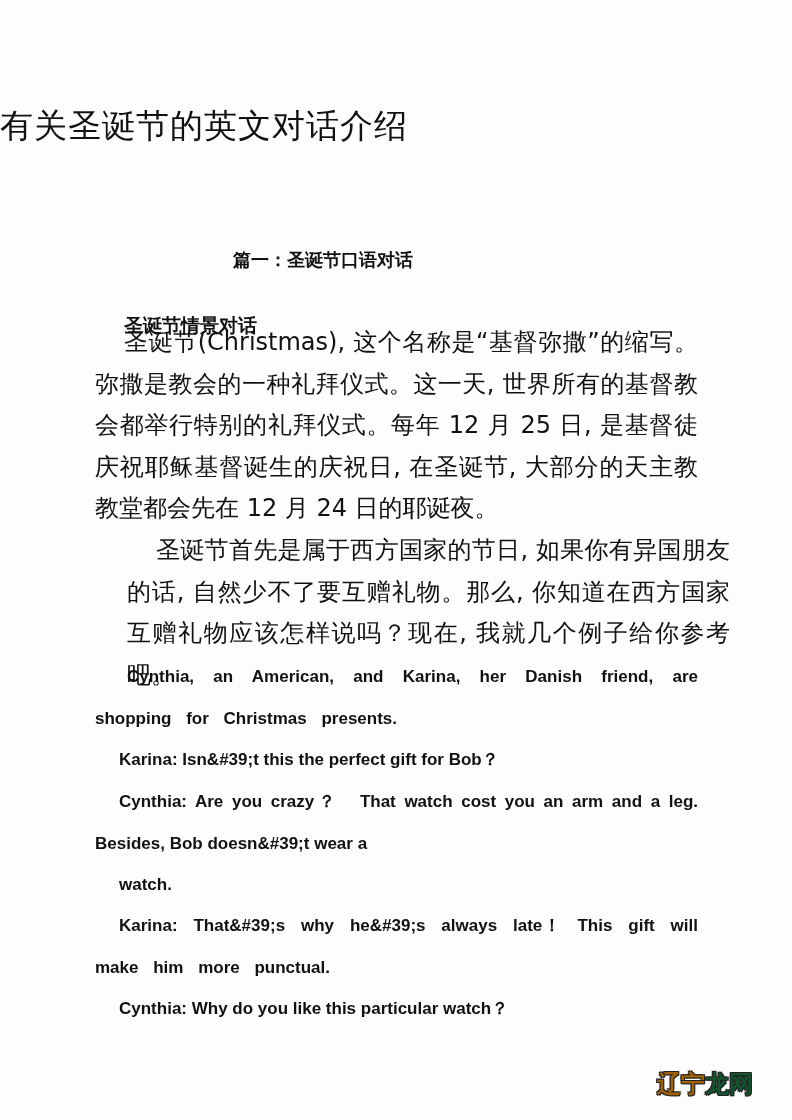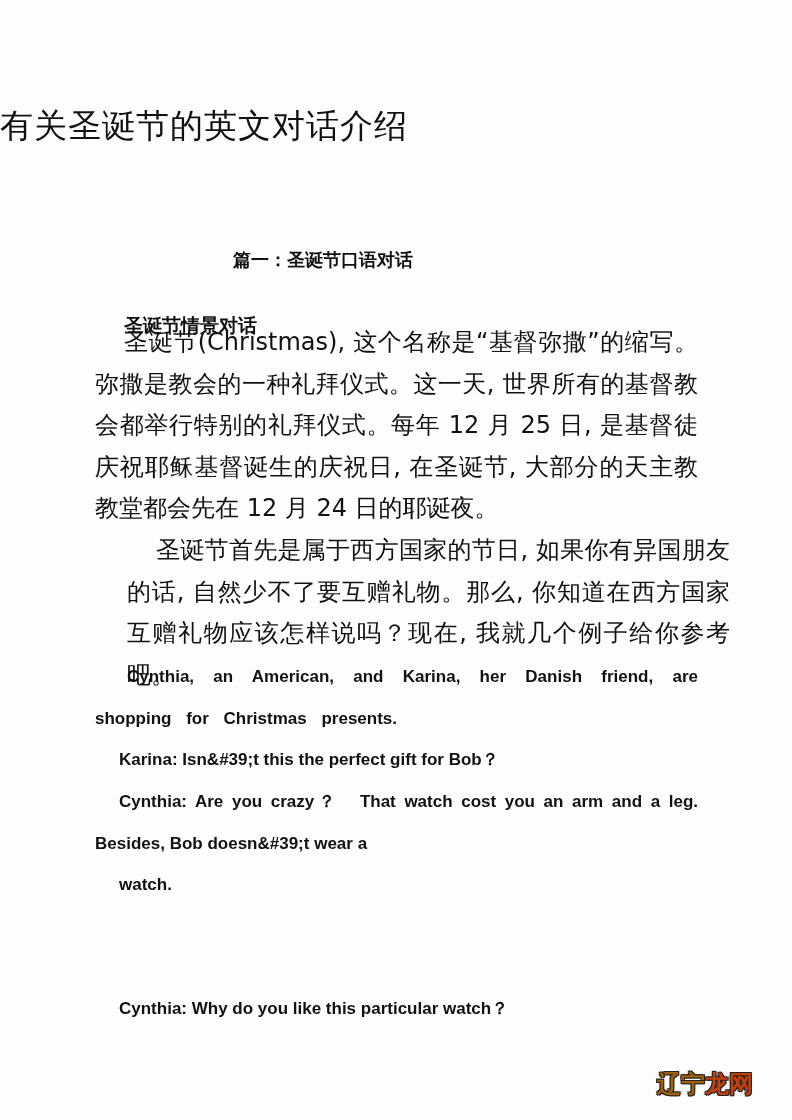--- a/index.html
+++ b/index.html
@@ -86,21 +86,21 @@
       font-size: 24px;
       font-weight: bold;
       letter-spacing: 0px;
       white-space: nowrap;
     }
     .wm-a {
       color: #a16207;
       text-shadow: -1px -1px 0 #222, 1px -1px 0 #222, -1px 1px 0 #222, 1px 1px 0 #222;
     }
     .wm-b {
-      color: #c2410c;
+      color: #14532d;
       text-shadow: -1px -1px 0 #222, 1px -1px 0 #222, -1px 1px 0 #222, 1px 1px 0 #222;
     }
   </style>
 </head>
 <body>
 
 <div class="page">
 
   <div class="doc-title">有关圣诞节的英文对话介绍</div>
 
@@ -113,20 +113,21 @@
   <div class="body-text p2 indent">圣诞节首先是属于西方国家的节日, 如果你有异国朋友的话, 自然少不了要互赠礼物。那么, 你知道在西方国家互赠礼物应该怎样说吗？现在, 我就几个例子给你参考吧。</div>
 
   <div class="en en-intro sp">Cynthia, an American, and Karina, her Danish friend, are shopping for Christmas presents.</div>
 
   <div class="en en-l1">Karina: Isn&amp;#39;t this the perfect gift for Bob？</div>
 
   <div class="en en-l2 justify-first">Cynthia: Are you crazy？　That watch cost you an arm and a leg. Besides, Bob doesn&amp;#39;t wear a</div>
 
   <div class="en en-l3" style="top:864px;">watch.</div>
 
+  <div class="en en-l4 sp justify-first">Karina: That&amp;#39;s why he&amp;#39;s always late！ This gift will make him more punctual.</div>
 
   <div class="en en-l5">Cynthia: Why do you like this particular watch？</div>
 
   <div class="watermark">
     <span class="wm-a">辽宁</span><span class="wm-b">龙网</span>
   </div>
 
 </div>
 
 </body></html>

